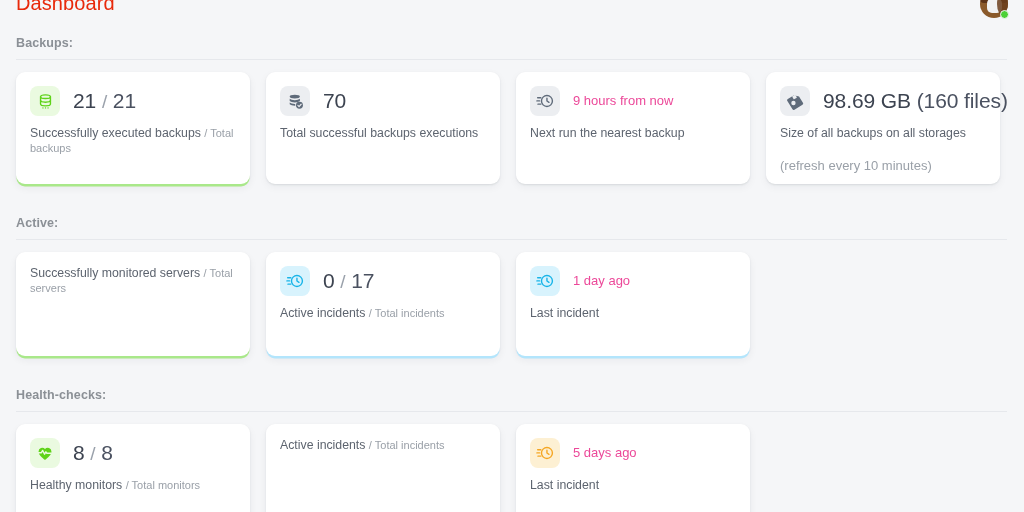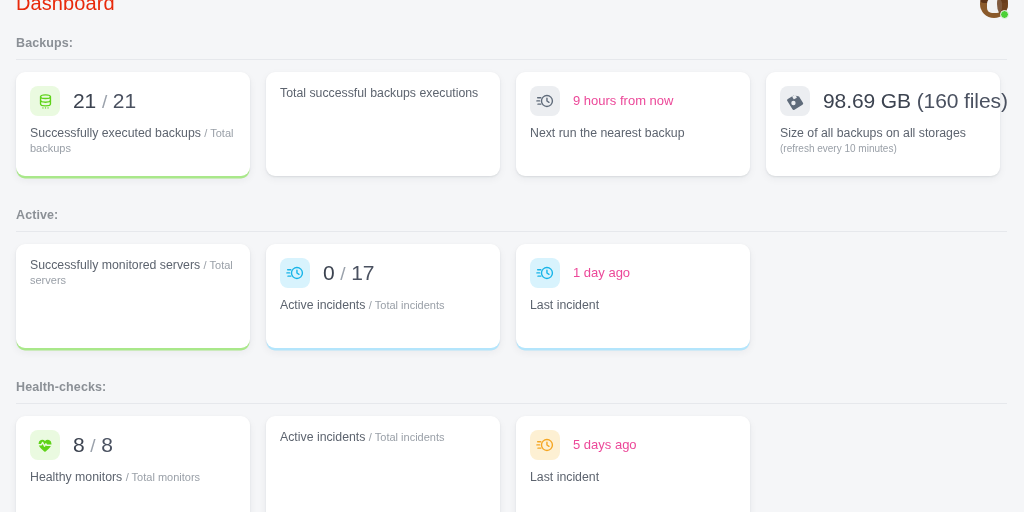--- a/index.html
+++ b/index.html
@@ -164,23 +164,23 @@
     color: #5d646f;
     line-height: 15px;
   }
   .card-label .sub {
     color: #9aa0a8;
     font-size: 11px;
   }
   .card-label .note {
     display: block;
     color: #9aa0a8;
-    font-size: 10px;
+    font-size: 13px;
     line-height: 13px;
-    margin-top: 1px;
+    margin-top: 18px;
   }
 
   .sec-backups   { padding-top: 36px; }
   .sec-servers   { padding-top: 32px; }
   .sec-health    { padding-top: 32px; }
 </style>
 </head>
 <body>
 
 <div class="page-header">
@@ -208,20 +208,33 @@
       <path d="M5 5.2v5.2c0 1.4 3.1 2.6 7 2.6s7-1.2 7-2.6V5.2"></path>
       <path d="M5 10.4v5.2c0 1.4 3.1 2.6 7 2.6s7-1.2 7-2.6v-5.2"></path>
       <path d="M8.4 21h.01M12 21h.01M15.6 21h.01"></path>
     </svg>
             </span>
             <div class="card-value"><span>21</span> <span class="sep">/</span> <span class="v2">21</span></div>
           </div>
           <div class="card-label"><span>Successfully executed backups</span> <span class="sub">/ Total backups</span></div>
         </div>
         <div class="card ">
+          <div class="card-top">
+            <span class="icon-badge ib-gray">
+              <svg width="17" height="17" viewBox="0 0 24 24" fill="currentColor">
+      <ellipse cx="11" cy="5" rx="7.2" ry="2.7"></ellipse>
+      <path d="M3.8 8.2c1.3 1.3 4.1 2 7.2 2s5.9-.7 7.2-2v3.1c-1.3 1.3-4.1 2-7.2 2s-5.9-.7-7.2-2z"></path>
+      <path d="M3.8 13.6c1.3 1.3 4.1 2 7.2 2 .6 0 1.2 0 1.8-.08a5.6 5.6 0 0 1 5.4-3.3V14c-1.3 1.3-4.1 2-7.2 2s-5.9-.7-7.2-2z" opacity="0"></path>
+      <path d="M3.8 13.4c1.3 1.3 4.1 2 7.2 2h.6v2.5c-.2 0-.4.01-.6.01-3.1 0-5.9-.7-7.2-2z"></path>
+      <circle cx="17.6" cy="17.4" r="4.9" fill="currentColor"></circle>
+      <path d="M15.4 17.5l1.6 1.6 3-3.2" stroke="#eceef1" stroke-width="1.6" fill="none" stroke-linecap="round" stroke-linejoin="round"></path>
+    </svg>
+            </span>
+            <div class="card-value"><span>70</span></div>
+          </div>
           <div class="card-label"><span>Total successful backups executions</span></div>
         </div>
         <div class="card ">
           <div class="card-top">
             <span class="icon-badge ib-gray">
               <svg width="18" height="18" viewBox="0 0 24 24" fill="none" stroke="currentColor" stroke-width="1.85" stroke-linecap="round">
       <path d="M2.2 7.6h4.2M1.2 11.9h3.6M2.6 16.2h3.8"></path>
       <circle cx="14.6" cy="12" r="7.3"></circle>
       <path d="M14.6 8.2V12l2.7 1.8"></path>
     </svg>

